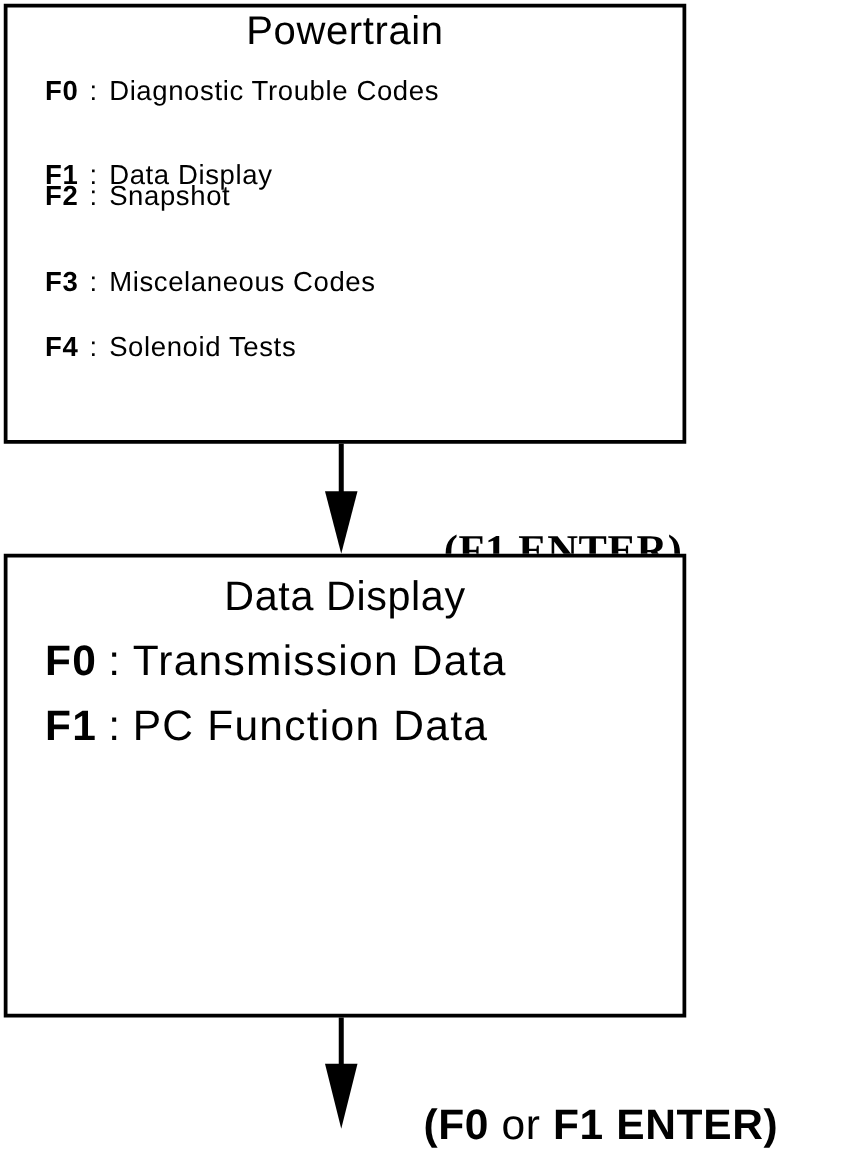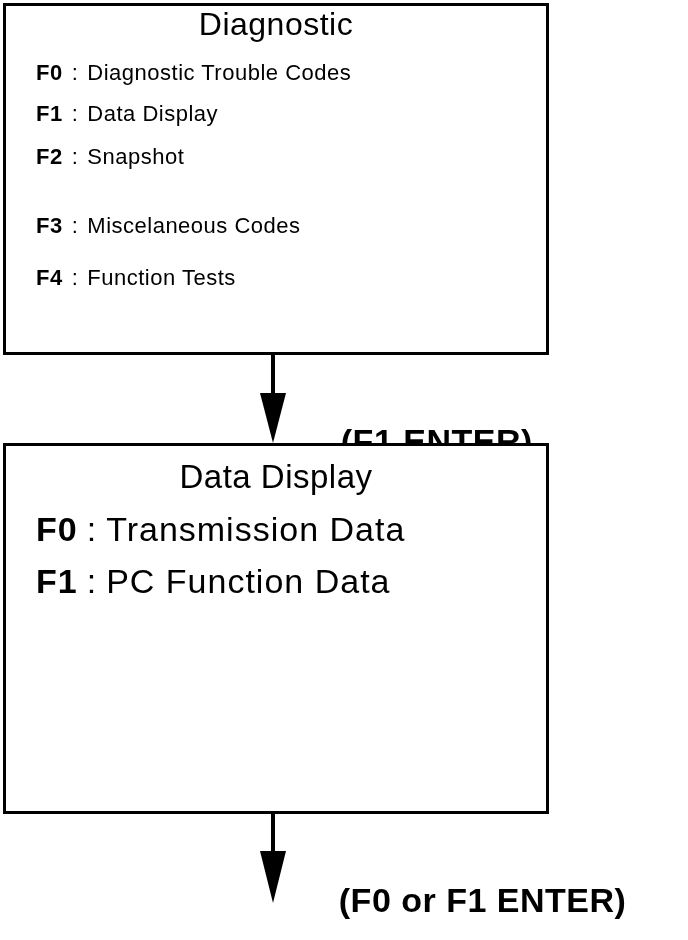--- a/index.html
+++ b/index.html
@@ -65,52 +65,52 @@
     border-top-color: #000000;
   }
   .arrow-caption {
     position: absolute;
     font-size: 34px;
     line-height: 40px;
     letter-spacing: 0.5px;
     white-space: pre;
   }
   .arrow-caption .b { font-weight: bold; }
-  .arrow-caption .r { font-weight: bold; text-align: right; }
+  .arrow-caption .r { font-weight: normal; text-align: right; }
 </style>
 </head>
 <body>
 
 <div id="stage">
 
   <div class="menu-box" id="box-powertrain">
-    <div class="box-title">Diagnostic</div>
+    <div class="box-title">Powertrain</div>
 
     <div class="menu-item" style="top:50px">
       <span class="fkey">F0</span><span class="sep">:</span><span>Diagnostic Trouble Codes</span>
     </div>
-    <div class="menu-item" style="top:91px">
+    <div class="menu-item" style="top:117px">
       <span class="fkey">F1</span><span class="sep">:</span><span>Data Display</span>
     </div>
     <div class="menu-item" style="top:134px">
       <span class="fkey">F2</span><span class="sep">:</span><span>Snapshot</span>
     </div>
     <div class="menu-item" style="top:203px">
       <span class="fkey">F3</span><span class="sep">:</span><span>Miscelaneous Codes</span>
     </div>
     <div class="menu-item" style="top:255px">
-      <span class="fkey">F4</span><span class="sep">:</span><span>Function Tests</span>
+      <span class="fkey">F4</span><span class="sep">:</span><span>Solenoid Tests</span>
     </div>
   </div>
 
   <div>
     <div class="arrow-shaft" style="left:271px; top:355px; height:45px;"></div>
     <div class="arrow-head" style="left:260px; top:393px; border-top-width:50px;"></div>
   </div>
-  <div class="arrow-caption" style="left:301px; top:381px;">
+  <div class="arrow-caption" style="left:319px; top:381px;font-family:Liberation Serif, serif;">
     <span class="b">(F1 ENTER)</span>
   </div>
 
   <div class="menu-box" id="box-datadisplay">
     <div class="box-title">Data Display</div>
 
     <div class="menu-item" style="top:64px">
       <span class="fkey">F0</span><span class="sep">:</span><span>Transmission Data</span>
     </div>
     <div class="menu-item" style="top:116px">

